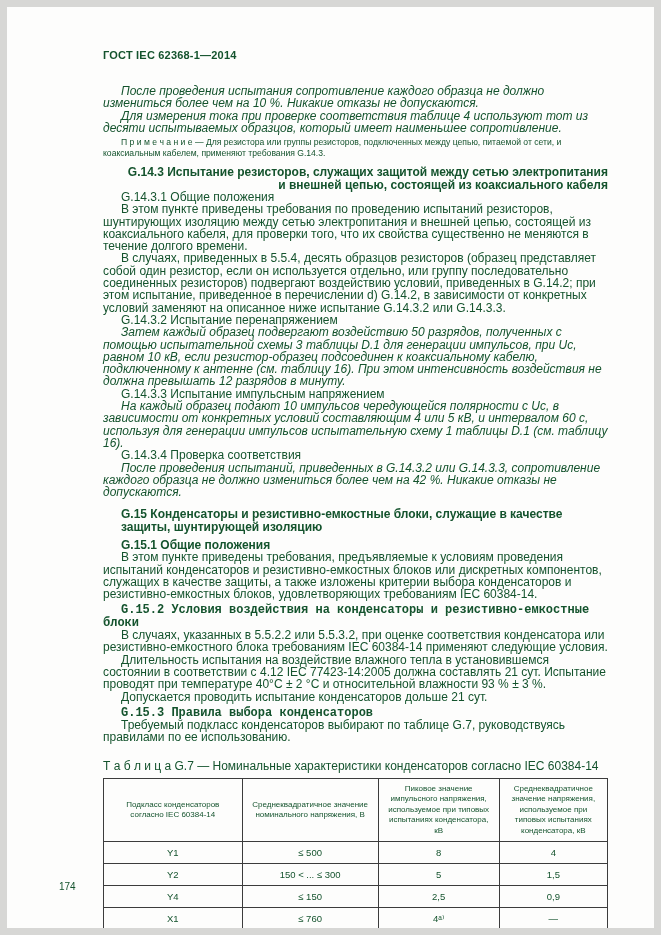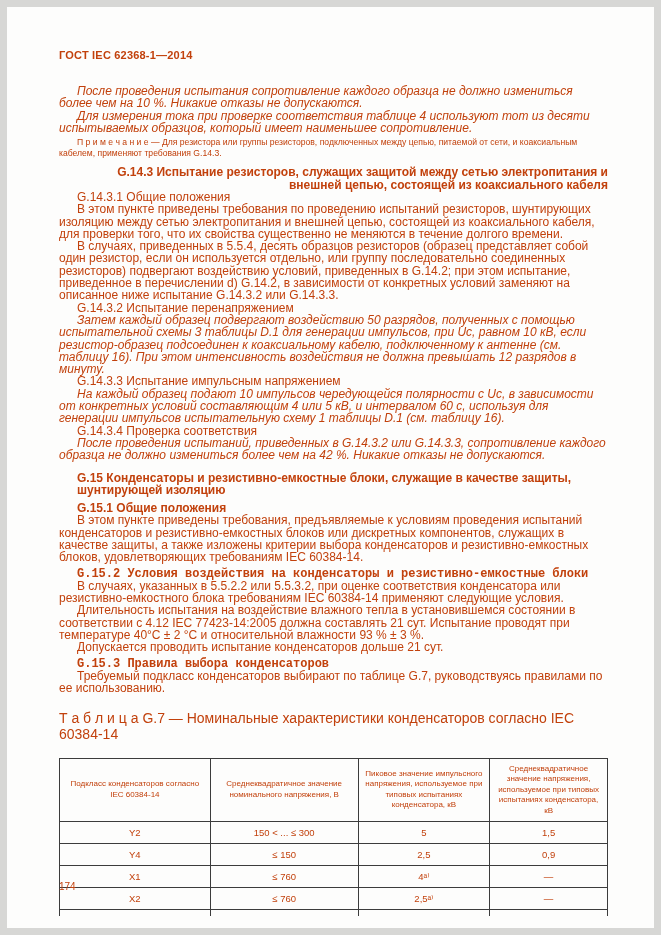--- a/index.html
+++ b/index.html
@@ -1,34 +1,35 @@
 <!DOCTYPE html>
 <html><head>
 <meta charset="utf-8">
 <style>
   html,body { margin:0; padding:0; background:#9e9e9e; }
   .frame {
     width:661px; height:935px; margin:0 auto; box-sizing:border-box;
     background:#fdfdfc; border:7px solid #d7d7d5; outline:1px solid #bdbdbb;
     position:relative; overflow:hidden;
     font-family:"Liberation Sans","DejaVu Sans",sans-serif;
-    color:#c2410c;
+    color:#14532d;
+    padding-left:44px;
   }
   .inner { padding:42px 46px 0 52px; }
   .doc-header { font-weight:bold; font-size:11px; margin-bottom:24px; letter-spacing:.2px; }
   .content p { margin:0; font-size:12px; line-height:12.3px; text-indent:18px; }
   .content p.it   { font-style:italic; }
   .content p.note { font-size:8.6px; line-height:10.6px; margin:3px 0; }
   .content p.h    { font-weight:bold; }
   .content p.hp   { text-indent:0; padding-left:18px; }
   .mt4  { margin-top:4px  !important;font-family:Liberation Mono, monospace; }
   .mt6  { margin-top:6px  !important; }
   .mt8  { margin-top:8px  !important;text-align:right; }
   .mt10 { margin-top:10px !important; }
-  .tbl-caption { font-size:14px; margin:15px 0 16px 0; }
+  .tbl-caption { font-size:12px; margin:15px 0 5px 0; }
   table.g7 { border-collapse:collapse; width:100%; table-layout:fixed; }
   table.g7 th, table.g7 td { border:1px solid #3c3c3c; }
   table.g7 th {
     font-weight:normal; font-size:8px; line-height:1.32; text-align:center;
     vertical-align:middle; padding:5px 6px; height:48px; box-sizing:border-box;
   }
   table.g7 th.first { vertical-align:middle; }
   table.g7 td {
     font-size:9.5px; text-align:center; vertical-align:middle;
     padding:4px 2px; height:13px;
@@ -81,20 +82,26 @@
       <thead>
         <tr>
           <th class="first">Подкласс конденсаторов согласно IEC 60384-14</th>
           <th>Среднеквадратичное значение номинального напряжения, В</th>
           <th>Пиковое значение импульсного напряжения, используемое при типовых испытаниях конденсатора, кВ</th>
           <th>Среднеквадратичное значение напряжения, используемое при типовых испытаниях конденсатора, кВ</th>
         </tr>
       </thead>
       <tbody>
         <tr>
+          <td>Y1</td>
+          <td>≤ 500</td>
+          <td>8</td>
+          <td>4</td>
+        </tr>
+        <tr>
           <td>Y2</td>
           <td>150 &lt; ... ≤ 300</td>
           <td>5</td>
           <td>1,5</td>
         </tr>
         <tr>
           <td>Y4</td>
           <td>≤ 150</td>
           <td>2,5</td>
           <td>0,9</td>

